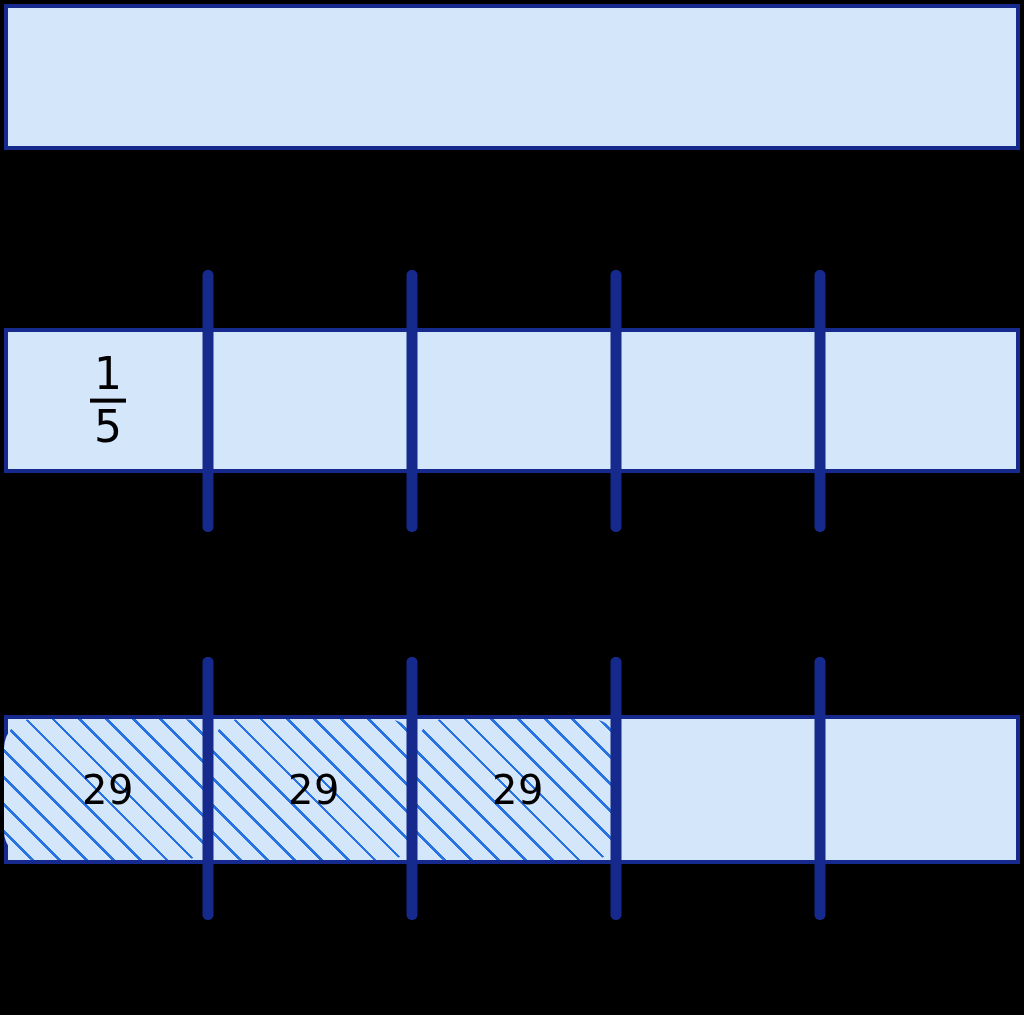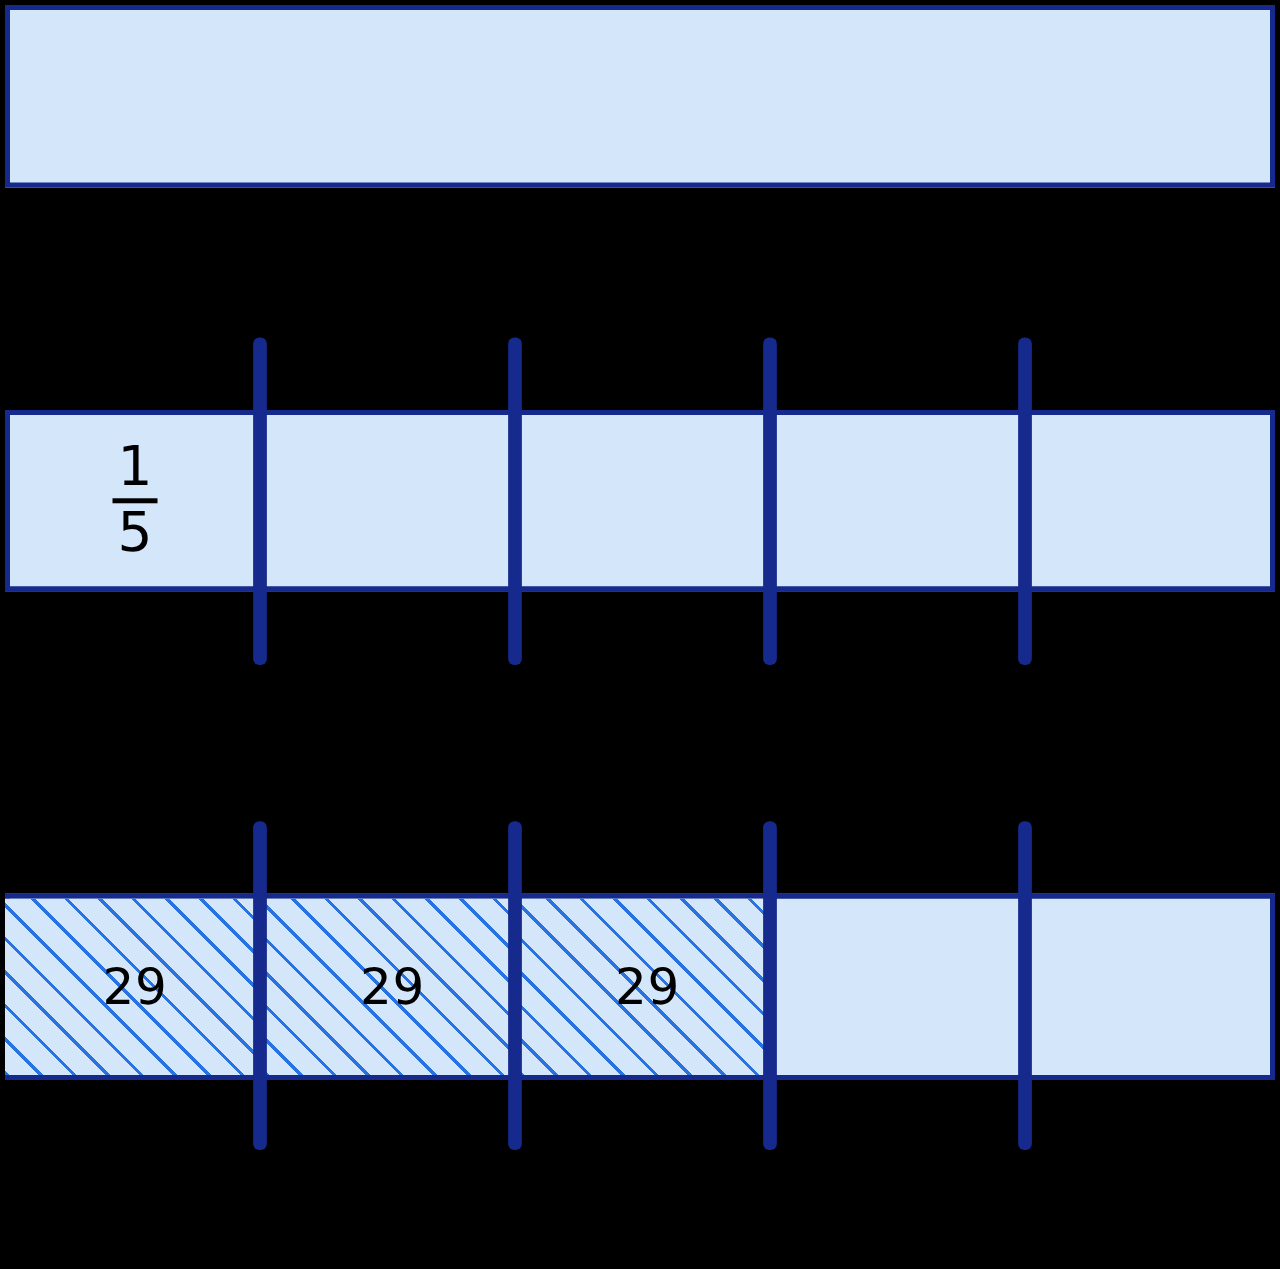--- a/index.html
+++ b/index.html
@@ -41,20 +41,21 @@
 
   .seg.hatched {
     background-color: #d4e6fa;
     background-image: repeating-linear-gradient(
         45deg,
         rgba(26,104,224,0.92) 0px,
         rgba(26,104,224,0.92) 2.6px,
         rgba(0,0,0,0) 2.6px,
         rgba(0,0,0,0) 19px
     );
+    border-radius: 29px;
   }
 
   .seg-label {
     position: absolute;
     left: 0;
     right: 0;
     top: 50%;
     transform: translateY(-50%);
     text-align: center;
     color: #000000;

